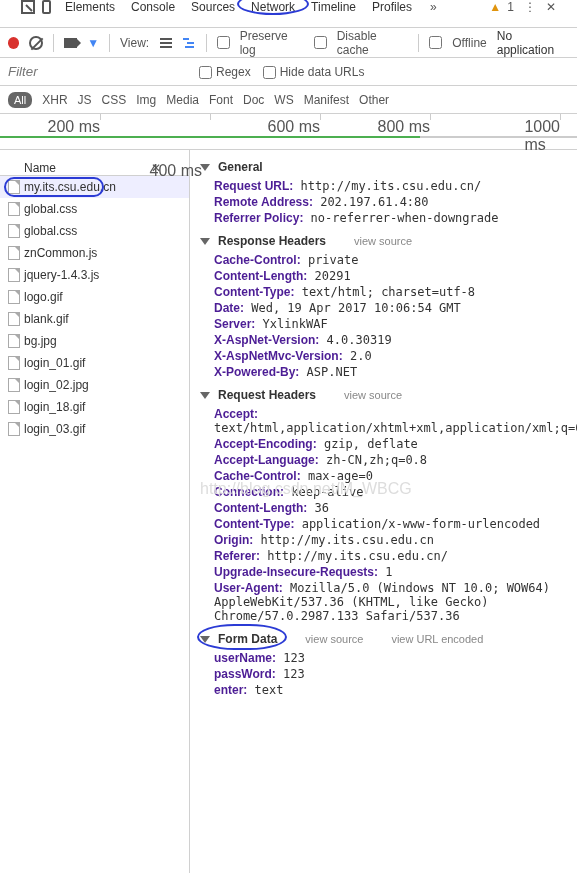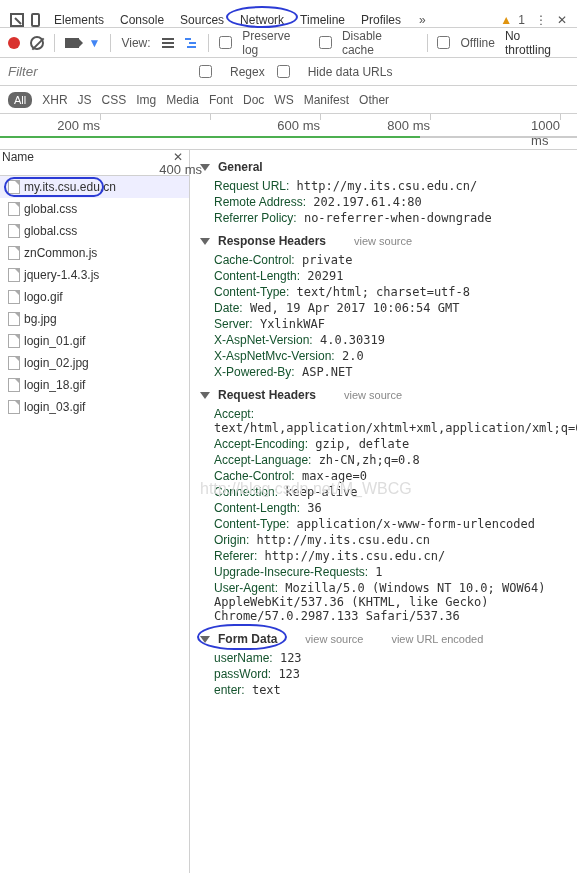--- a/index.html
+++ b/index.html
@@ -1,63 +1,63 @@
 <!DOCTYPE html>
 <html><head>
 <meta charset="utf-8">
 <style>
 *{box-sizing:border-box;margin:0;padding:0}
 body{font-family:Arial,Helvetica,sans-serif;font-size:12px;color:#333;width:577px;height:883px;background:#fff;overflow:hidden}
-.tabs{display:flex;align-items:flex-end;height:28px;border-bottom:1px solid #d0d0d0;padding:0 10px;gap:4px;color:#333}
+.tabs{display:flex;align-items:flex-start;height:28px;border-bottom:1px solid #d0d0d0;padding:0 21px;gap:4px;color:#333}
 .tb{padding:5px 8px;cursor:default}
 .tb.sel{position:relative}
 .circle-hl{border:2px solid #2b3bd5;border-radius:50%;padding:0 6px;position:absolute;left:-6px;top:-2px;height:22px;width:72px;pointer-events:none}
 .more{padding:0 6px;color:#555}
 .warn{color:#e0940e;font-weight:bold}
 .wn{color:#555;margin-left:2px}
 .vdots,.xbtn{color:#555}
 .toolbar{display:flex;align-items:center;height:30px;border-bottom:1px solid #d0d0d0;padding:0 8px;gap:10px;color:#555}
 .reddot{width:12px;height:12px;border-radius:50%;background:#d9322e}
 .noicon{width:14px;height:14px;border:2px solid #555;border-radius:50%;position:relative}
 .noicon:after{content:"";position:absolute;width:2px;height:16px;background:#555;transform:rotate(45deg);left:5px;top:-2px}
 .cam{width:14px;height:10px;background:#555;position:relative}
 .cam:after{content:"";position:absolute;border:5px solid transparent;border-left:5px solid #555;right:-9px;top:0}
 .funnel{color:#4285F4;font-weight:bold}
 .sep{width:1px;height:18px;background:#ccc}
 .filterbar{display:flex;align-items:center;height:28px;border-bottom:1px solid #d0d0d0;padding:0 8px;gap:12px}
 .filterin{flex:0 0 130px;border:none;outline:none;color:#999;font-style:italic}
-.filterbar label{display:flex;align-items:flex-start;gap:18px;color:#555}
+.filterbar label{display:flex;align-items:flex-end;gap:4px;color:#555}
 .typerow{display:flex;align-items:center;height:28px;border-bottom:1px solid #d0d0d0;padding:0 8px;gap:10px;color:#555}
 .pill{background:#666;color:#fff;border-radius:7px;padding:2px 6px;font-size:11px}
 .timeline{height:36px;border-bottom:1px solid #d0d0d0;position:relative}
-.tick{position:absolute;top:4px;font-size:13px;color:#555;transform:translateX(-100%)}
+.tick{position:absolute;top:4px;font-size:16px;color:#555;transform:translateX(-100%)}
 .tickline{position:absolute;top:0;width:1px;height:6px;background:#ccc}
 .greenbar{position:absolute;top:22px;height:2px;background:#4caf50;left:0;width:420px}
 .graybar{position:absolute;top:22px;height:2px;background:#ccc;left:420px;right:0}
 .mainwrap{display:flex;height:calc(100% - 160px)}
 .leftcol{width:190px;border-right:1px solid #d0d0d0;overflow:hidden}
-.namehdr{display:flex;justify-content:space-between;align-items:flex-start;height:26px;padding:0 2px;border-bottom:1px solid #d0d0d0}
+.namehdr{display:flex;justify-content:space-between;align-items:flex-end;height:26px;padding:0 24px;border-bottom:1px solid #d0d0d0}
 .xsmall{color:#555;padding:0 4px}
 .reqlist{overflow-y:auto;height:calc(100% - 26px)}
 .reqitem{display:flex;align-items:center;gap:4px;padding:4px 8px;cursor:default}
 .reqitem.sel{background:#eef}
 .ficon{width:12px;height:14px;border:1px solid #aaa;background:#fff;position:relative}
 .ficon:after{content:"";position:absolute;border:3px solid transparent;border-top:3px solid #aaa;border-right:3px solid #aaa;top:-1px;right:-1px}
 .hl-circle2{border:2px solid #2b3bd5;border-radius:14px;padding:0 4px;position:absolute;margin-left:-4px;height:20px;width:100px;pointer-events:none}
 .rightcol{flex:1;overflow:hidden;display:flex;flex-direction:column}
 .detabs{display:flex;height:26px;border-bottom:1px solid #d0d0d0;align-items:center}
 .detab{padding:5px 10px;color:#555;cursor:default}
 .detab.act{color:#333;border-bottom:2px solid #4285F4;padding-bottom:3px}
 .details{flex:1;overflow-y:auto;padding:4px 0}
 .sect{padding:2px 10px}
 .sect-hdr{display:flex;align-items:center;gap:8px;padding:4px 0;font-weight:bold;color:#333;position:relative}
 .tri{display:inline-block;width:0;height:0;border-left:5px solid transparent;border-right:5px solid transparent;border-top:7px solid #666}
 .srcbtn{font-weight:normal;color:#888;font-size:11px}
 .kv{padding:1px 0 1px 14px;font-family:Menlo,Consolas,monospace;font-size:12px}
-.kv b{color:#14532d;font-weight:normal;font-family:Arial}
+.kv b{color:#4c1d95;font-weight:bold;font-family:Arial}
 .mono{font-family:Menlo,Consolas,monospace}
 .grndot{display:inline-block;width:10px;height:10px;border-radius:50%;background:#5cb85c;vertical-align:middle;margin-right:4px}
 .form-circle{border:2px solid #2b3bd5;border-radius:50%/60%;padding:0 6px;position:absolute;left:-3px;top:-4px;width:90px;height:26px;pointer-events:none}
 .watermark{position:absolute;top:480px;left:200px;color:#ddd;font-size:16px;font-family:Arial;pointer-events:none;z-index:1}
 .flexsp{flex:1}
 input[type=checkbox]{width:13px;height:13px}
 svg.toolic{width:14px;height:14px;stroke:#555;fill:none;stroke-width:2}
 </style>
 </head>
 <body>
@@ -94,21 +94,21 @@
       <path d="M1 3h6M5 7h7M3 11h9"></path>
     </svg>
   <span class="sep"></span>
   <input type="checkbox" style="">
     <span>Preserve log</span>
   <input type="checkbox" style="">
     <span>Disable cache</span>
   <span class="sep"></span>
   <input type="checkbox" style="">
     <span>Offline</span>
-  <span style="color:#333">No throttling</span>
+  <span style="color:#333">No application</span>
 </div>
 
 <div class="filterbar">
   <input class="filterin" placeholder="Filter" style="">
   <label>
       <input type="checkbox" style="">
       <span>Regex</span>
     </label>
   <label>
       <input type="checkbox" style="">
@@ -163,20 +163,24 @@
         <div class="reqitem">
           <span class="ficon"></span>
           <span>jquery-1.4.3.js</span>
         </div>
         <div class="reqitem">
           <span class="ficon"></span>
           <span>logo.gif</span>
         </div>
         <div class="reqitem">
           <span class="ficon"></span>
+          <span>blank.gif</span>
+        </div>
+        <div class="reqitem">
+          <span class="ficon"></span>
           <span>bg.jpg</span>
         </div>
         <div class="reqitem">
           <span class="ficon"></span>
           <span>login_01.gif</span>
         </div>
         <div class="reqitem">
           <span class="ficon"></span>
           <span>login_02.jpg</span>
         </div>

